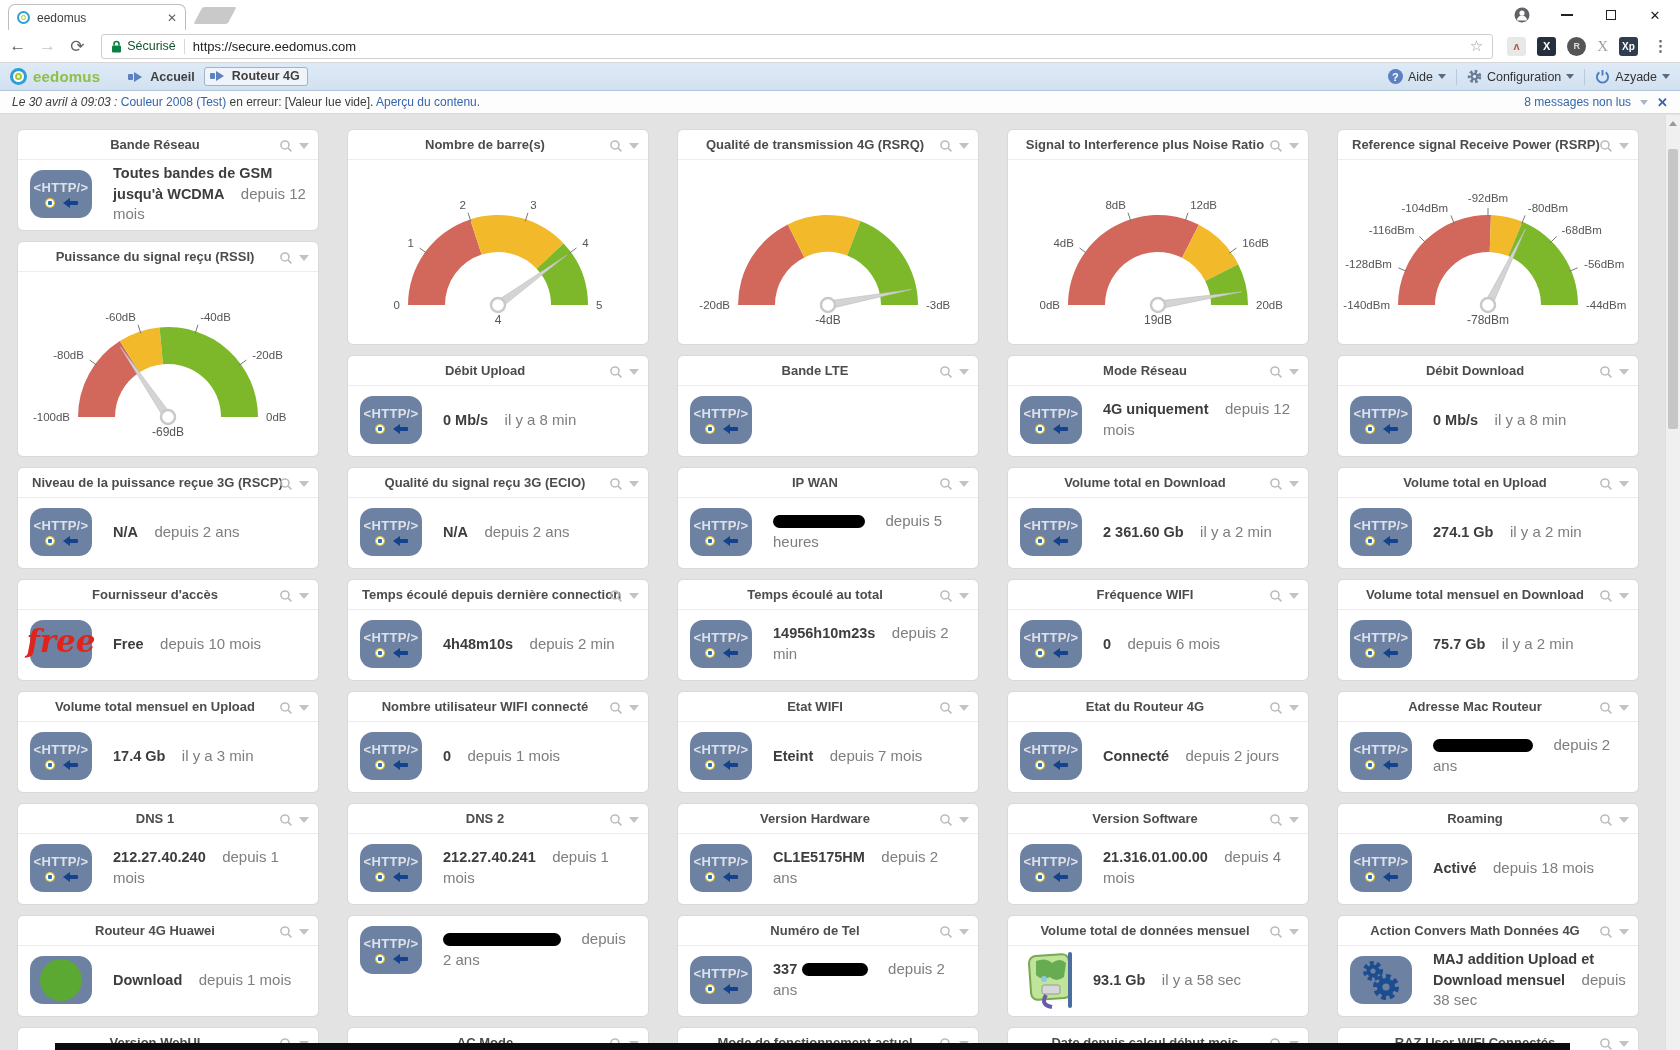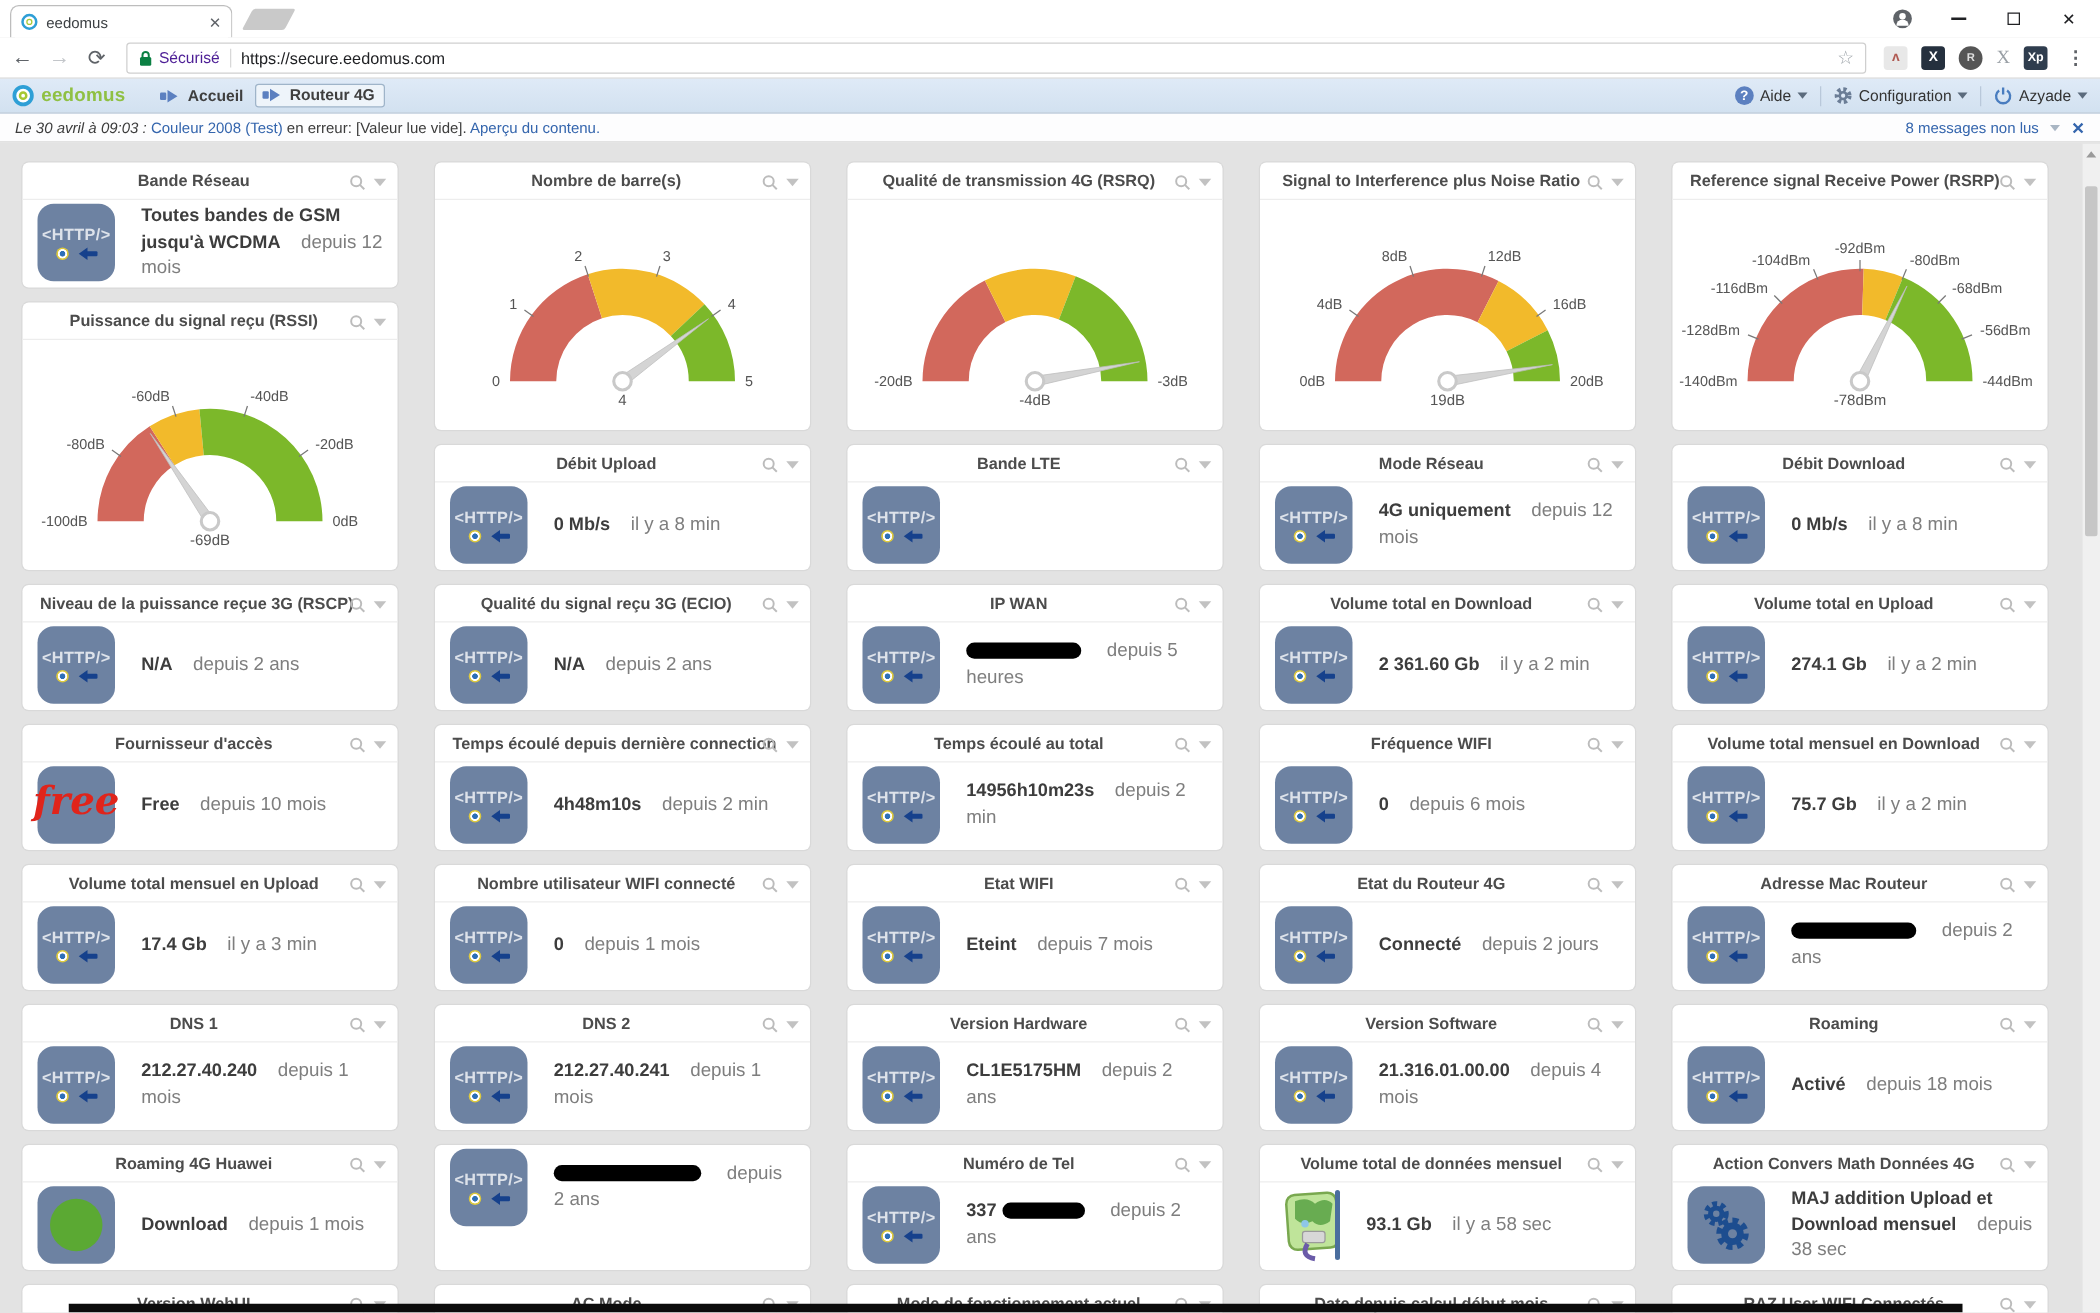--- a/index.html
+++ b/index.html
@@ -17,21 +17,21 @@
   .win-controls { position:absolute; right:0; top:0; height:30px; display:flex; align-items:center; gap:30px; padding-right:18px; }
   .win-btn { width:14px; height:14px; display:flex; align-items:center; justify-content:center; color:#202124; font-size:13px; }
   .wmin { width:12px; height:1.5px; background:#202124; }
   .wmax { width:10px; height:10px; border:1.5px solid #202124; }
 
   .addrbar { height:33px; background:#fff; border-bottom:1px solid #d6d6d6; display:flex; align-items:center; padding:0 8px; gap:10px; }
   .nav-ic { font-size:17px; color:#5f6368; width:22px; text-align:center; }
   .nav-ic.dis { color:#c3c6ca; }
   .omnibox { height:25px; flex:0 0 1392px; border:1px solid #cfcfcf; border-radius:3px; background:#fff;
              display:flex; align-items:center; padding:0 9px; gap:8px; margin-left:4px; }
-  .sec { color:#4c1d95; font-size:12.5px; display:flex; align-items:flex-end; gap:5px; }
+  .sec { color:#14532d; font-size:12.5px; display:flex; align-items:flex-end; gap:5px; }
   .omni-sep { width:1px; height:15px; background:#d8d8d8; }
   .url { color:#202124; font-size:13px; flex:1; }
   .star { color:#9aa0a6; font-size:15px; }
   .ext-row { display:flex; align-items:center; gap:11px; padding-left:4px; }
   .ext { width:19px; height:19px; border-radius:3px; display:flex; align-items:center; justify-content:center;
          font-size:11px; font-weight:bold; }
   .ext-pdf { background:#e8e8e8; color:#b05a52; }
   .ext-dark { background:#25303e; color:#fff; }
   .ext-circ { background:#555; color:#ddd; border-radius:50%; font-size:9px; }
   .ext-x2 { color:#9aa0a6; font-size:15px; font-family:"Liberation Serif",serif; }
@@ -72,21 +72,21 @@
   .card { background:#fff; border-radius:5px; box-shadow:0 0 0 1px #d9d9d9; flex:none; overflow:hidden; }
   .card.h-small { height:100px; }
   .card.h-gauge { height:214px; }
   .card-head { height:30px; position:relative; border-bottom:1px solid #ededed; }
   .card-title { text-align:center; line-height:30px; font-size:13px; font-weight:bold; color:#4c4c4c;
                 white-space:nowrap; overflow:hidden; padding:0 40px 16px 14px; }
   .head-icons { position:absolute; right:9px; top:8px; display:flex; align-items:center; gap:6px; }
   .caret { width:0; height:0; border:5px solid transparent; border-top:6px solid #c2c2c2; margin-top:5px; }
   .card-body { display:flex; align-items:center; height:68px; padding:0 12px; gap:21px; }
   .card-body.gauge { display:block; height:auto; padding:0; }
-  .tile { width:62px; height:62px; border-radius:13px; background:#6d82a2; flex:none;
+  .tile { width:62px; height:48px; border-radius:13px; background:#6d82a2; flex:none;
           display:flex; flex-direction:column; align-items:center; justify-content:center; }
   .tile-http-txt { color:#dde2ea; font-weight:bold; font-size:13px; letter-spacing:0.3px; }
   .tile-sub { display:flex; align-items:center; gap:3px; margin-top:3px; }
   .ring { width:10px; height:10px; border-radius:50%; background:radial-gradient(circle,#2d6fb8 0 2px,#ffffff 2.5px 3.5px,#ddc93e 4px); }
   .arr { display:flex; align-items:center; }
   .arr-tri { width:0; height:0; border:5px solid transparent; border-right:7px solid #16418c; }
   .arr-bar { width:9px; height:4px; background:#16418c; border-radius:1px; margin-left:-1px; }
   .free-txt { font-family:"DejaVu Serif", serif; font-style:italic; font-weight:bold; color:#e0241b; font-size:31px; margin-top:-6px; }
   .gdot { width:42px; height:42px; border-radius:50%; background:#5ba933; }
   .cardtext { line-height:1.3; }
@@ -365,21 +365,21 @@
                   <span class="arr-bar"></span>
                 </span>
               </span>
     </div>
             <div class="cardtext"><span class="val">212.27.40.240</span> <span class="sml">depuis 1 mois</span> </div>
           </div>
   </div>
 
   <div class="card h-small">
     <div class="card-head">
-      <div class="card-title">Roaming 4G Huawei</div>
+      <div class="card-title">Routeur 4G Huawei</div>
       <span class="head-icons">
         <svg width="14" height="14" viewBox="0 0 16 16">
                 <circle cx="6.8" cy="6.8" r="4.6" fill="none" stroke="#bcbcbc" stroke-width="1.8"></circle>
                 <line x1="10.2" y1="10.2" x2="14.2" y2="14.2" stroke="#bcbcbc" stroke-width="1.8"></line>
               </svg>
         <span class="caret"></span>
       </span>
     </div>
     <div class="card-body">
             <div class="tile">

